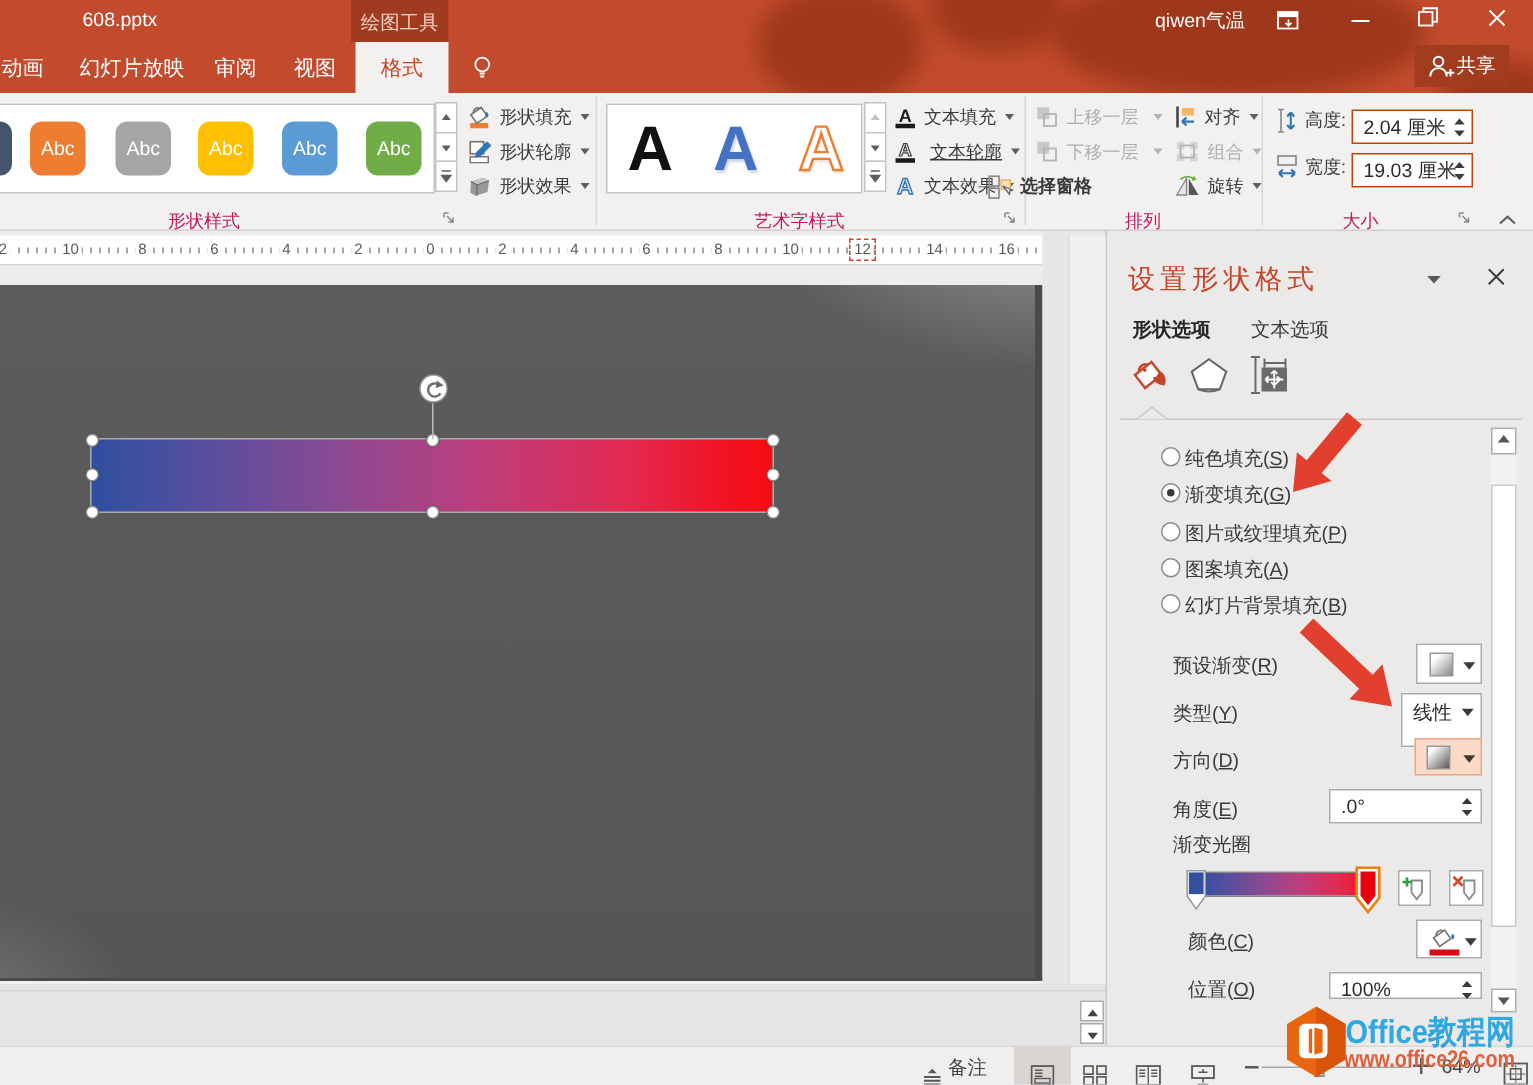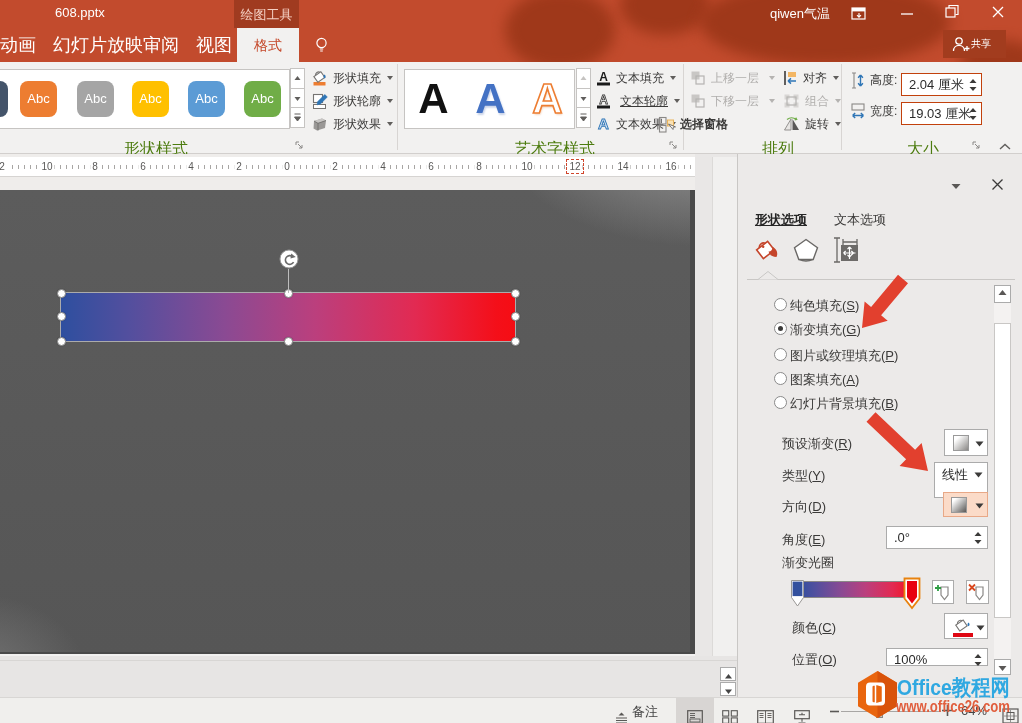--- a/index.html
+++ b/index.html
@@ -5,27 +5,27 @@
   * { margin:0; padding:0; box-sizing:border-box; }
   html,body { width:1022px; height:723px; overflow:hidden; }
   body { font-family:"Liberation Sans", sans-serif; position:relative; background:#F2F1F0; }
   .abs { position:absolute; }
   
   #header { position:absolute; left:0; top:0; width:1022px; height:62px; background:#C24B2D; overflow:hidden; }
   .blob { position:absolute; background:#993517; border-radius:50%; filter:blur(7px); opacity:.85; }
   #dtools { position:absolute; left:234px; top:0; width:65px; height:28px; background:#A03B20; color:#F4CFC2; font-size:13px; text-align:center; line-height:29px; }
   #ttl { position:absolute; left:55px; top:5px; color:#fff; font-size:13px; }
   #quser { position:absolute; left:770px; top:5px; color:#fff; font-size:13px; }
-  .tab { position:absolute; top:28px; height:34px; color:#fff; font-size:18px; line-height:34px; text-align:center; white-space:nowrap; }
+  .tab { position:absolute; top:28px; height:34px; color:#fff; font-size:14px; line-height:34px; text-align:center; white-space:nowrap; }
   #tab-fmt { position:absolute; left:237px; top:28px; width:62px; height:34px; background:#F2F1F0; color:#C5482A; font-size:14px; line-height:35px; text-align:center; }
   #tellme { position:absolute; left:331px; top:28px; height:34px; line-height:35px; color:#fff; font-size:12.5px; }
-  #share { position:absolute; left:943px; top:30px; width:63px; height:28px; background:#A23C1E; color:#fff; font-size:10px; }
+  #share { position:absolute; left:943px; top:30px; width:63px; height:28px; background:#A23C1E; color:#fff; font-size:13px; }
   
   #ribbon { position:absolute; left:0; top:62px; width:1022px; height:92px; background:#F2F1F0; border-bottom:1px solid #D2CFCD; }
-  .glabel { position:absolute; top:77px; font-size:16px; color:#4d7c0f;margin-left:12px; }
+  .glabel { position:absolute; top:77px; font-size:12px; color:#be185d; }
   .vsep { position:absolute; top:2px; height:86px; width:1px; background:#D8D5D3; }
   .rbtn-txt { font-size:12px; color:#3b3a39; }
   .gallery { position:absolute; background:#fff; border:1px solid #C6C4C2; }
   .chip { position:absolute; top:11px; width:37px; height:36px; border-radius:8px; color:#fff; font-size:13px; text-align:center; line-height:36px; }
   .scol { position:absolute; width:15px; }
   .sbtn { width:15px; height:20.7px; background:#fff; border:1px solid #C6C4C2; margin-top:-1px; text-align:center; position:relative; }
   .row { position:absolute; height:16px; display:flex; align-items:center; }
   .caret { width:0; height:0; border-left:3.5px solid transparent; border-right:3.5px solid transparent; border-top:4px solid #605e5c; display:inline-block; }
   .caret.gray { border-top-color:#b5b3b1; }
   .gtxt { color:#b0aeac !important; }
@@ -337,27 +337,28 @@
     <circle cx="10" cy="10" r="9" fill="#fff" stroke="#9a9a9a" stroke-width="1"></circle>
     <path d="M13.6 7.6 a4.4 4.4 0 1 0 1 5.6" fill="none" stroke="#6a6a6a" stroke-width="1.6"></path>
     <path d="M12.2 4.6 l4.6 3.4 -5.3 1.6z" fill="#6a6a6a"></path>
   </svg>
 </div>
 <div id="scrollstrip">
   <div style="position:absolute; left:17px; top:3px; width:25px; height:540px; background:#F1F0EF; border-left:1px solid #DCDAD8;"></div>
 </div>
 <div id="panel">
 
+  <div style="position:absolute; left:14px; top:20px; font-size:18px; letter-spacing:3.2px; color:#C5452B;">设置形状格式</div>
   <svg class="abs" style="left:213px; top:29px;" width="10" height="7">
       <path d="M0.5 1 l4.5 5 4.5-5z" fill="#5a5856"></path>
     </svg>
   <svg class="abs" style="left:253px; top:24px;" width="13" height="13" viewBox="0 0 13 13">
       <path d="M1.5 1.5 l10 10 M11.5 1.5 l-10 10" stroke="#3b3a39" stroke-width="1.3"></path>
     </svg>
-  <div style="position:absolute; left:17px; top:57px; font-size:13px; font-weight:bold; color:#262626;text-decoration:underline;">形状选项</div>
+  <div style="position:absolute; left:17px; top:57px; font-size:13px; font-weight:bold; color:#262626;">形状选项</div>
   <div style="position:absolute; left:96px; top:57px; font-size:13px; color:#3b3a39;">文本选项</div>
 
   <svg class="abs" style="left:15px; top:82px;" width="30" height="28" viewBox="0 0 30 28">
     <g transform="rotate(-38 13 13)">
       <rect x="5" y="8" width="14" height="11" fill="#fff" stroke="#C5452B" stroke-width="1.6"></rect>
       <path d="M8.5 8 a4.3 4.3 0 0 1 7.5 0" fill="none" stroke="#C5452B" stroke-width="1.6"></path>
       <circle cx="12.2" cy="9.5" r="1.2" fill="#C5452B"></circle>
     </g>
     <path d="M20 11 q6 4 3.5 10 q-7-.5 -8-5.5 q3 .5 4.5-4.5z" fill="#C5452B"></path>
   </svg>

